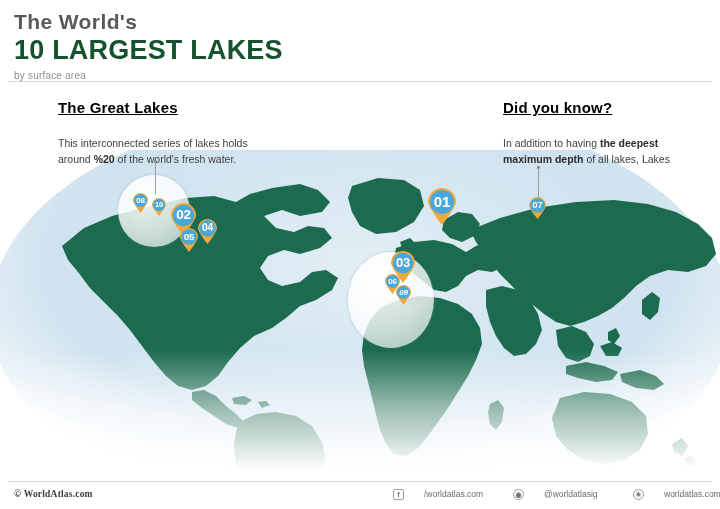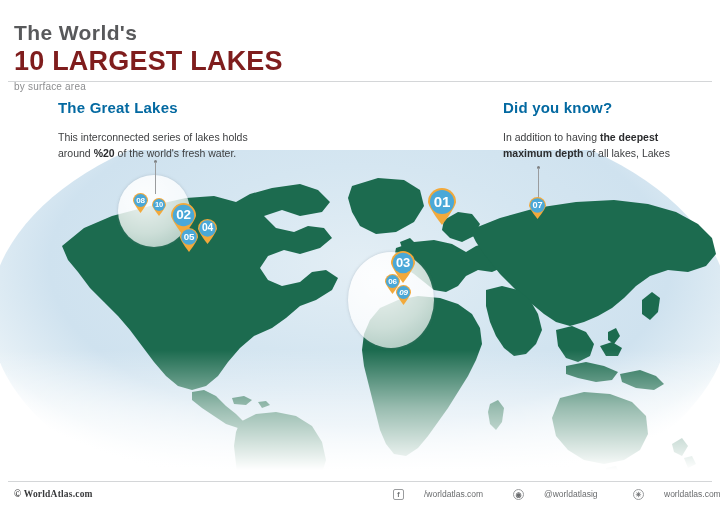--- a/index.html
+++ b/index.html
@@ -15,35 +15,35 @@
   #page {
     position: relative;
     width: 720px;
     height: 509px;
     background: #ffffff;
   }
 
   
   #header {
     position: absolute;
-    left: 0; top: 11px;
+    left: 0; top: 0;
     width: 720px; height: 82px;
     padding: 10px 0 0 14px;
   }
   #title-small {
     font-size: 21px;
     font-weight: bold;
     color: #58595b;
     letter-spacing: 0.4px;
     line-height: 24px;
   }
   #title-large {
     font-size: 27px;
     font-weight: bold;
-    color: #7f1d1d;
+    color: #14532d;
     letter-spacing: 0.2px;
     line-height: 31px;
     margin-top: 1px;
   }
   #title-sub {
     font-size: 10px;
     color: #8d8e90;
     letter-spacing: 0.2px;
     margin-top: 4px;
   }
@@ -52,23 +52,24 @@
     left: 8px; top: 81px;
     width: 704px; height: 1px;
     background: #d4d6d8;
   }
 
   
   .callout { position: absolute; }
   .callout-title {
     font-size: 15px;
     font-weight: bold;
-    color: #0369a1;
+    color: #000000;
     letter-spacing: 0.2px;
-    margin-bottom: 13px;
+    margin-bottom: 19px;
+    text-decoration: underline;
   }
   .callout-body {
     font-size: 10.5px;
     color: #3f4042;
     line-height: 16px;
   }
   .callout-body b { font-weight: bold; color: #2b2c2e; }
 
   #callout-great-lakes { left: 58px; top: 99px; width: 260px; }
   #callout-did-you-know { left: 503px; top: 99px; width: 210px; }

